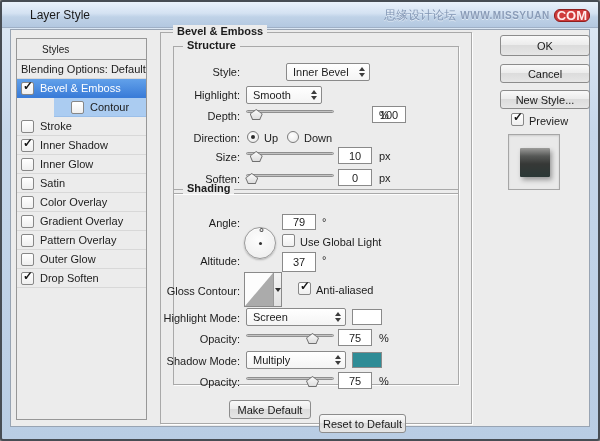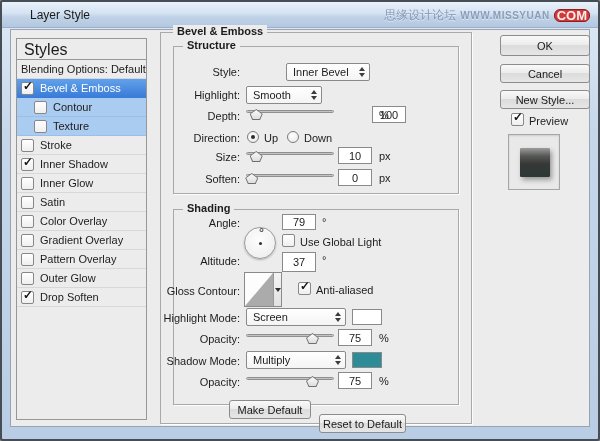--- a/index.html
+++ b/index.html
@@ -18,27 +18,27 @@
   .title{position:absolute;left:28px;top:6px;font-size:12px;color:#1a1a1a;}
   .watermark{position:absolute;right:8px;top:5px;display:flex;align-items:center;gap:4px;}
   .wm-cjk{font-size:12px;color:#8296b4;text-shadow:0 1px 0 rgba(255,255,255,.55);}
   .wm-url{font-size:10px;font-weight:bold;letter-spacing:.5px;color:#8a9cb8;text-shadow:0 1px 0 rgba(255,255,255,.5);}
   .wm-badge{font-size:13px;font-weight:bold;background:#cf3a3a;border:1px solid #8e1f1f;color:#ffecec;
     border-radius:6px;padding:0 2px;height:13px;line-height:12px;}
   .client{position:absolute;left:8px;top:27px;right:8px;bottom:12px;background:#ececec;border:1px solid #98a4b3;}
 
   
   .sheader{position:absolute;left:14px;top:36px;width:131px;height:22px;border:1px solid #979797;
-    font-size:16px;line-height:21px;padding-left:7px;background:#ececec;}
+    font-size:10px;line-height:21px;padding-left:25px;background:#ececec;}
   .slist{position:absolute;left:14px;top:58px;width:131px;height:360px;border:1px solid #979797;
     border-top:none;background:#ececec;overflow:hidden;}
   .srow{position:relative;height:19px;display:flex;align-items:center;padding-left:4px;
     font-size:11px;border-bottom:1px solid #d8d8d8;cursor:default;}
   .srow.selected{background:linear-gradient(180deg,#62a1ea,#3a7cd8);color:#fff;border-bottom-color:#3a7cd8;}
-  .srow.highlight{background:#abccf1;border-bottom-color:#9bbfe9;}
+  .srow.highlight{background:#abccf1;border-bottom-color:#9bbfe9;margin-left:37px;}
   .srow.indent{padding-left:17px;}
   .cb,.checkbox{position:relative;width:13px;height:13px;flex:none;border:1px solid #878787;border-radius:2px;
     background:linear-gradient(#ffffff,#efefef);}
   .cb{margin-right:6px;}
   .ck{position:absolute;left:1px;top:-4px;font-style:normal;font-size:12px;font-weight:bold;color:#151515;}
   .srow .lbl{white-space:nowrap;}
 
   
   .gbox{position:absolute;border:1px solid #a9a9a9;box-shadow:1px 1px 0 rgba(255,255,255,.9);}
   .gtitle{position:absolute;top:-8px;left:9px;background:#ececec;padding:0 4px;font-weight:bold;font-size:11px;white-space:nowrap;}
@@ -115,24 +115,20 @@
       <div class="srow selected">
         <span class="cb">
           <i class="ck">✓</i>
         </span>
         <span class="lbl">Bevel &amp; Emboss</span>
       </div>
       <div class="srow highlight indent">
         <span class="cb"></span>
         <span class="lbl">Contour</span>
       </div>
-      <div class="srow highlight indent">
-        <span class="cb"></span>
-        <span class="lbl">Texture</span>
-      </div>
       <div class="srow">
         <span class="cb"></span>
         <span class="lbl">Stroke</span>
       </div>
       <div class="srow">
         <span class="cb">
           <i class="ck">✓</i>
         </span>
         <span class="lbl">Inner Shadow</span>
       </div>
@@ -167,21 +163,21 @@
         <span class="lbl">Drop Soften</span>
       </div>
     </div>
 
   <div class="gbox" style="left:158px;top:30px;width:312px;height:392px;">
     <span class="gtitle" style="left:12px;">Bevel &amp; Emboss</span>
   </div>
   <div class="gbox" style="left:171px;top:44px;width:286px;height:148px;">
     <span class="gtitle">Structure</span>
   </div>
-  <div class="gbox" style="left:171px;top:207px;width:286px;height:196px;padding-left:25px;">
+  <div class="gbox" style="left:171px;top:187px;width:286px;height:196px;padding-left:25px;">
     <span class="gtitle">Shading</span>
   </div>
 
   <span class="flabel" style="left:163px;top:64px;">Style:</span>
   <div class="dropdown" style="left:244px;top:61px;width:84px;margin-left:40px;">
     <span class="dd-text">Inner Bevel</span>
     <span class="spin">
         <i class="tu"></i>
         <i class="td"></i>
       </span>

